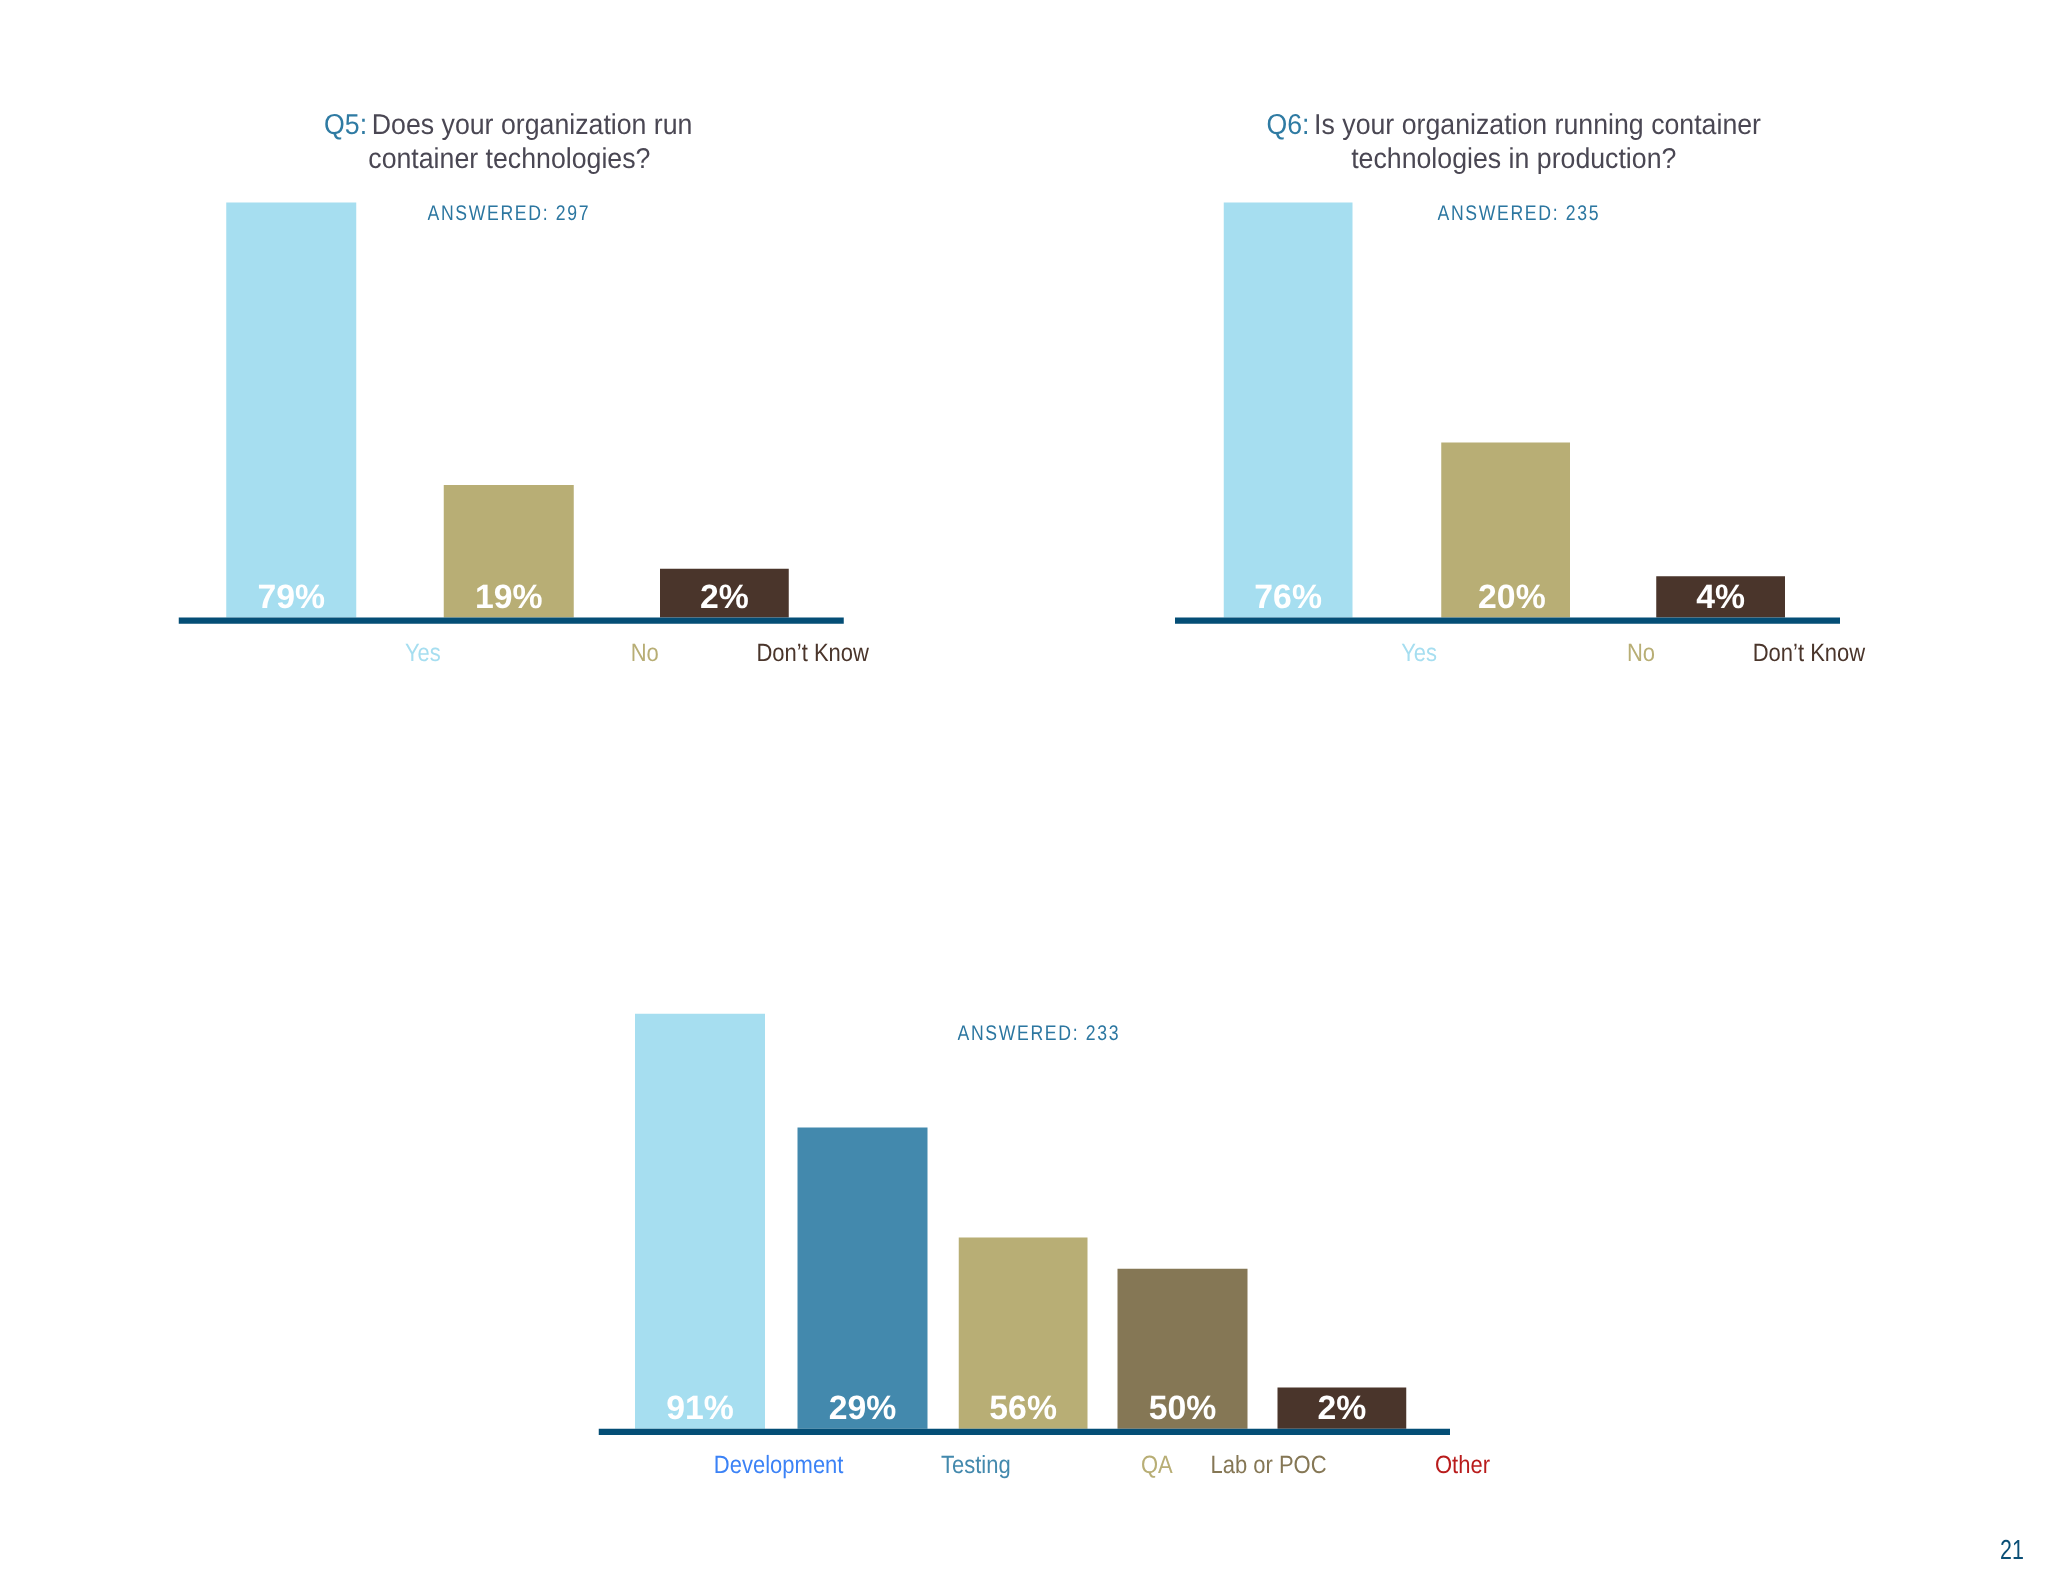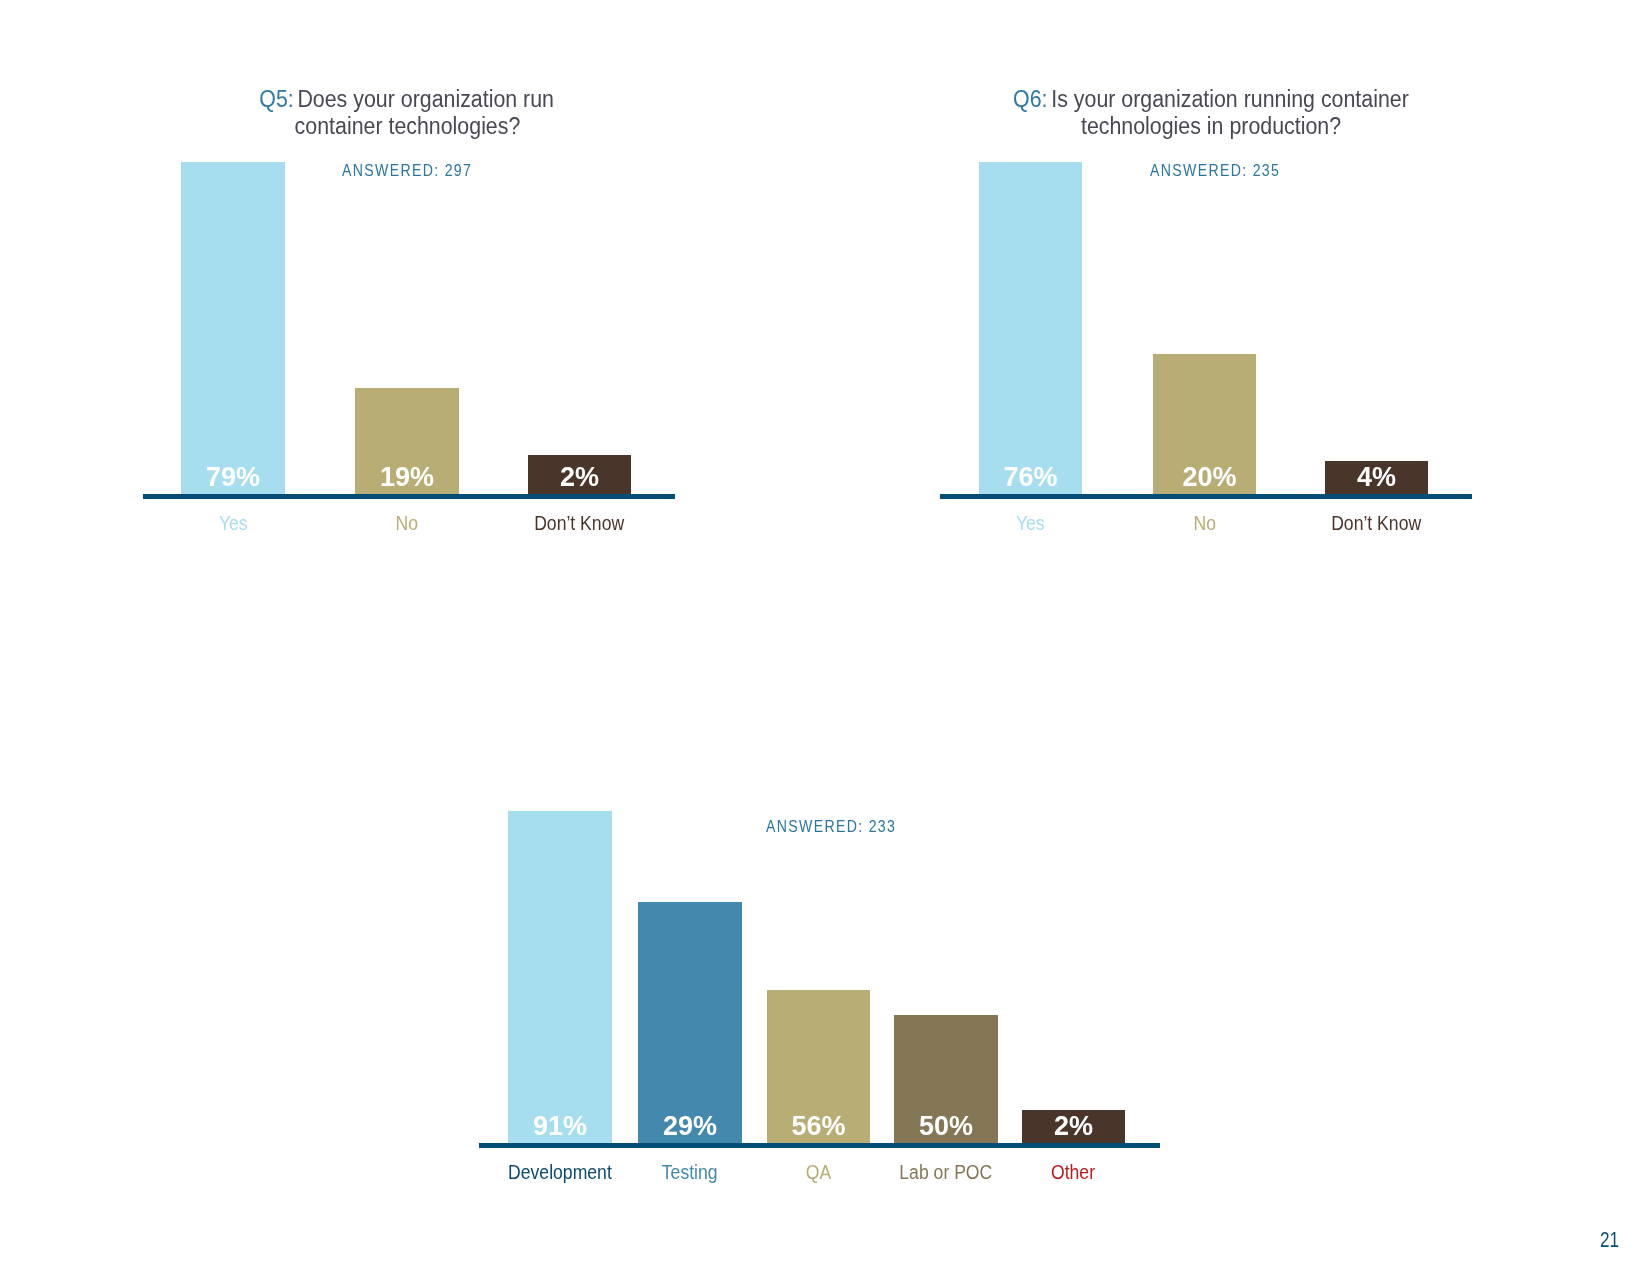--- a/index.html
+++ b/index.html
@@ -19,21 +19,21 @@
   .qnum{color:#2f7ba3;}
   .answered{position:absolute;color:#2b76a0;font-size:17px;line-height:17px;
             font-family:"Liberation Sans",sans-serif;
             letter-spacing:1.6px;white-space:nowrap;font-weight:400;
             transform:scaleX(0.83) translateZ(0);transform-origin:left top;}
   .baseline{position:absolute;background:#044e76;}
   .bar{position:absolute;}
   .barval{position:absolute;color:#ffffff;font-weight:700;font-size:27px;
           font-family:"Liberation Sans",sans-serif;
           text-align:center;line-height:27px;transform:translateZ(0);}
-  .catlabel{position:absolute;text-align:center;white-space:nowrap;
+  .catlabel{position:absolute;text-align:right;white-space:nowrap;
             font-family:"Liberation Sans",sans-serif;
             font-size:20px;line-height:20px;}
   .cinner{display:inline-block;transform:scaleX(0.88) translateZ(0);transform-origin:center;}
   .pagenum{position:absolute;color:#0b4f76;font-size:22px;line-height:22px;
            font-family:"Liberation Sans",sans-serif;
            transform:scaleX(0.78) translateZ(0);transform-origin:left top;}
 </style>
 </head>
 <body>
 
@@ -78,20 +78,20 @@
   <div class="bar" style="left:638px;top:902px;width:104px;height:241px;background:#4389ad;"></div>
   <div class="bar" style="left:767px;top:990px;width:103px;height:153px;background:#b8ae75;"></div>
   <div class="bar" style="left:894px;top:1015px;width:104px;height:128px;background:#857755;"></div>
   <div class="bar" style="left:1022px;top:1110px;width:103px;height:33px;background:#4a352b;"></div>
   <div class="baseline" style="left:479px;top:1143px;width:681px;height:5px;"></div>
   <div class="barval" style="left:508px;top:1113px;width:104px;">91%</div>
   <div class="barval" style="left:638px;top:1113px;width:104px;">29%</div>
   <div class="barval" style="left:767px;top:1113px;width:103px;">56%</div>
   <div class="barval" style="left:894px;top:1113px;width:104px;">50%</div>
   <div class="barval" style="left:1022px;top:1113px;width:103px;">2%</div>
-  <div class="catlabel" style="left:438px;top:1162px;width:244px;color:#0c4a6e;"><span class="cinner">Development</span></div>
+  <div class="catlabel" style="left:438px;top:1162px;width:244px;color:#3b82f6;"><span class="cinner">Development</span></div>
   <div class="catlabel" style="left:568px;top:1162px;width:244px;color:#4389ad;"><span class="cinner">Testing</span></div>
   <div class="catlabel" style="left:697px;top:1162px;width:243px;color:#b8ae75;"><span class="cinner">QA</span></div>
   <div class="catlabel" style="left:824px;top:1162px;width:244px;color:#857755;"><span class="cinner">Lab or POC</span></div>
   <div class="catlabel" style="left:952px;top:1162px;width:243px;color:#b91c1c;"><span class="cinner">Other</span></div>
 </div>
   <div class="pagenum" style="left:1600px;top:1229px;">21</div>
 </div>
 
 </body></html>

